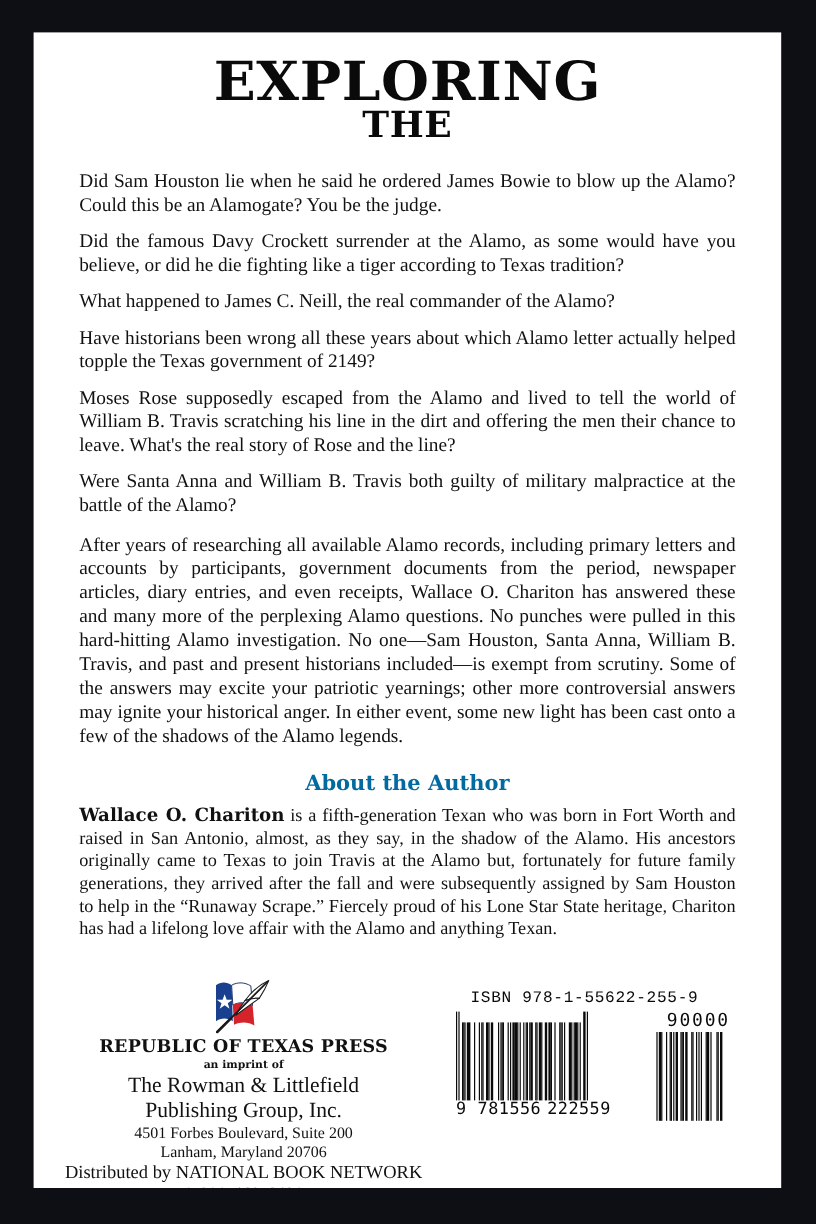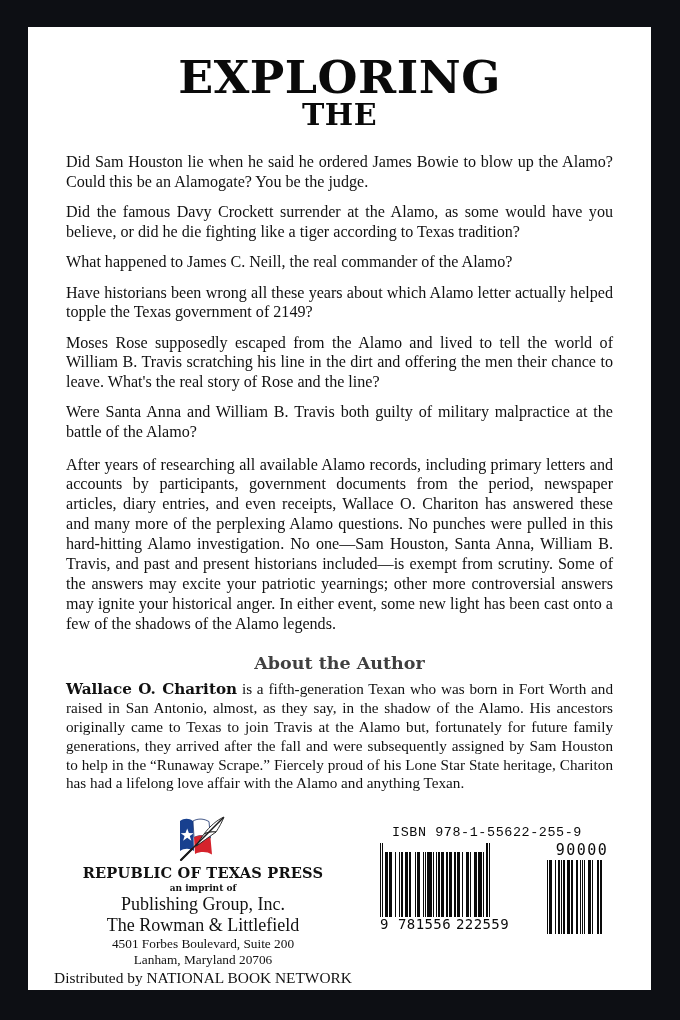--- a/index.html
+++ b/index.html
@@ -28,21 +28,21 @@
     top: 27px;
     width: 623px;
     height: 963px;
     background: #ffffff;
     box-sizing: border-box;
     overflow: hidden;
   }
 
   
   .title-block {
-    padding-top: 28px;
+    padding-top: 18px;
     text-align: center;
   }
   .title-line {
     font-family: "DejaVu Serif", "Liberation Serif", serif;
     font-weight: 700;
     color: #0a0a0a;
     line-height: 1.0;
     letter-spacing: 0.5px;
     white-space: nowrap;
   }
@@ -85,21 +85,21 @@
   }
 
   
   .author-head {
     text-align: center;
     font-family: "DejaVu Serif", "Liberation Serif", serif;
     font-weight: 700;
     font-size: 17.5px;
     margin-top: 20px;
     margin-bottom: 7px;
-    color: #404040;
+    color: #0369a1;
   }
   p.author-body {
     margin: 0;
     font-size: 15.2px;
     line-height: 1.235;
     text-align: justify;
     color: #111;
   }
   p.author-body b {
     font-family: "DejaVu Serif", "Liberation Serif", serif;
@@ -270,22 +270,22 @@
             <path d="M52,2 C45,5 38,11 32,19 C36,17 40,16.5 44,17 C47,12.5 50,7 52,2 Z" fill="#ffffff" stroke="#1b1b1b" stroke-width="0.9" stroke-linejoin="round"></path>
             <path d="M44,17 C39.5,16.5 35.5,17.3 32,19 C29,23 26.5,27 24.5,31 C30,27 37,22 44,17 Z" fill="#ffffff" stroke="#1b1b1b" stroke-width="0.9" stroke-linejoin="round"></path>
 
             <path d="M51,3 L9,45" stroke="#1b1b1b" stroke-width="1.5" fill="none" stroke-linecap="round"></path>
             <path d="M20,34 L9,45" stroke="#1b1b1b" stroke-width="2.1" fill="none" stroke-linecap="round"></path>
           </svg>
         </div>
 
         <div class="pub-name">REPUBLIC OF TEXAS PRESS</div>
         <div class="pub-imprint">an imprint of</div>
+        <div class="pub-rowman">The Rowman &amp; Littlefield</div>
         <div class="pub-rowman">Publishing Group, Inc.</div>
-        <div class="pub-rowman">The Rowman &amp; Littlefield</div>
         <div class="pub-addr">4501 Forbes Boulevard, Suite 200</div>
         <div class="pub-addr">Lanham, Maryland 20706</div>
         <div class="pub-dist">Distributed by NATIONAL BOOK NETWORK</div>
         <div class="pub-phone">1-800-462-6420</div>
 
       </div>
 
       <div class="barcode-block">
         <div class="isbn-line">ISBN 978-1-55622-255-9</div>
         <div class="bars-row">

